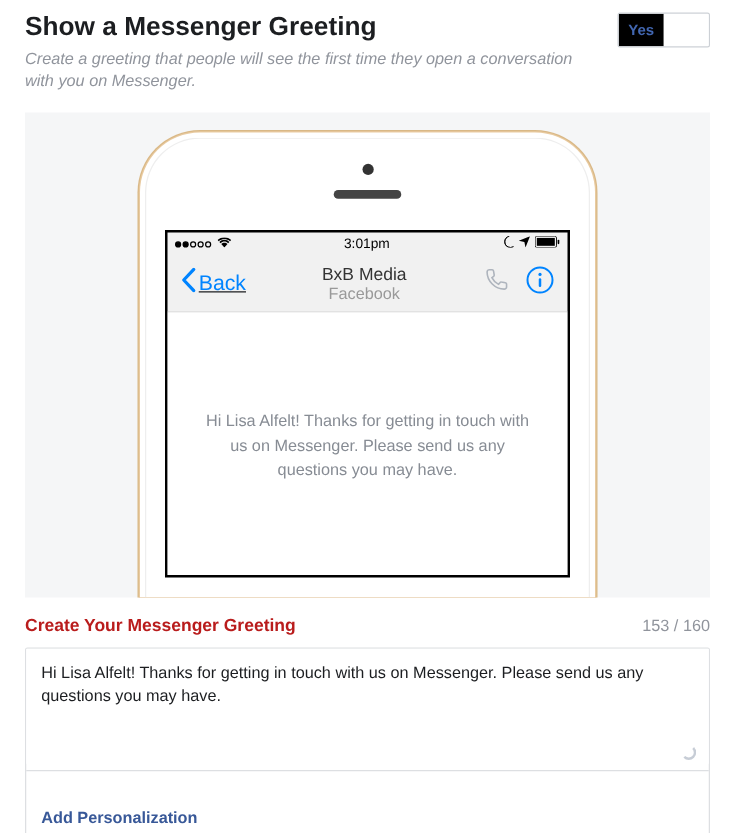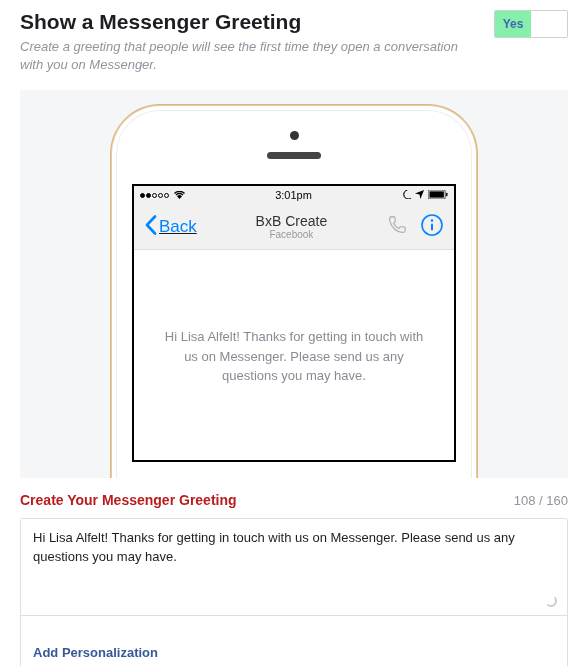--- a/index.html
+++ b/index.html
@@ -15,21 +15,21 @@
   .title { font-size: 21px; font-weight: 600; color: #1c1e21; margin-bottom: 4px; }
   .subtitle { font-size: 13px; color: #90949c; line-height: 1.4; font-style: italic; }
   .toggle {
     display: flex; border: 1px solid #ccd0d5; border-radius: 2px;
     overflow: hidden; flex-shrink: 0;
   }
   .toggle-option {
     width: 36px; height: 26px; display: flex; align-items: center; justify-content: center;
     font-size: 12px; cursor: pointer; background: #fff;
   }
-  .toggle-option.active { background: #86efac; color: #4267b2; font-weight: bold; }
+  .toggle-option.active { background: #000000; color: #4267b2; font-weight: bold; }
   .preview-area {
     background: #f5f6f7; margin-top: 16px; height: 388px;
     position: relative; overflow: hidden;
     display: flex; justify-content: center;
   }
   .phone {
     width: 364px; margin-top: 16px; position: relative;
     background: #fff; border-radius: 48px 48px 0 0;
     box-shadow: 0 0 0 1px #e8caa0, 0 0 0 2px #d9b886;
   }
@@ -61,21 +61,21 @@
   .status-right { display: flex; align-items: center; gap: 4px; }
   .nav-bar {
     height: 46px; display: flex; align-items: center; justify-content: space-between;
     padding: 0 10px; border-bottom: 1px solid #ddd;
   }
   .nav-left { display: flex; align-items: center; cursor: pointer; text-decoration: underline; }
   .back-chevron { color: #0084ff; }
   .back-text { color: #0084ff; font-size: 17px; margin-left: 2px; }
   .nav-center { text-align: center; flex: 1; }
   .nav-title { font-size: 14px; font-weight: 500; color: #333; }
-  .nav-subtitle { font-size: 10px; color: #999; }
+  .nav-subtitle { font-size: 13px; color: #999; }
   .nav-right { display: flex; align-items: center; gap: 12px; }
   .chat-body { background: #fff; height: 212px; display: flex; align-items: center; justify-content: center; padding: 0 26px; }
   .greeting-preview { text-align: center; font-size: 13px; color: #878c94; line-height: 1.5; }
   .editor-section { padding: 14px 0 0 0; }
   .editor-header { display: flex; justify-content: space-between; align-items: baseline; margin-bottom: 10px; }
   .editor-title { font-size: 14px; font-weight: 600; color: #b91c1c; }
   .char-count { font-size: 13px; color: #90949c; }
   .editor-box {
     border: 1px solid #dddfe2; border-radius: 2px;
   }
@@ -157,21 +157,21 @@
         <div class="nav-bar">
           <div class="nav-left">
             <span class="back-chevron">
               <svg width="13" height="20" viewBox="0 0 12 20">
                   <path d="M10.5 1.5 L2.5 10 L10.5 18.5" fill="none" stroke="#0084ff" stroke-width="2.6" stroke-linecap="round" stroke-linejoin="round"></path>
                 </svg>
             </span>
             <span class="back-text">Back</span>
           </div>
           <div class="nav-center">
-            <div class="nav-title">BxB Create</div>
+            <div class="nav-title">BxB Media</div>
             <div class="nav-subtitle">Facebook</div>
           </div>
           <div class="nav-right">
             <span>
               <svg width="22" height="22" viewBox="0 0 24 24">
                   <path d="M6 3 C5 3 4 4 4 5 C4 13 11 20 19 20 C20 20 21 19 21 18 L21 15.5 C21 15 20.6 14.5 20 14.4 L16.5 13.8 C16 13.7 15.5 13.9 15.2 14.3 L14 15.8 C11.5 14.6 9.4 12.5 8.2 10 L9.7 8.8 C10.1 8.5 10.3 8 10.2 7.5 L9.6 4 C9.5 3.4 9 3 8.5 3 Z" fill="none" stroke="#aeb4bd" stroke-width="1.4"></path>
                 </svg>
             </span>
             <span>
               <svg width="24" height="24" viewBox="0 0 24 24">
@@ -185,21 +185,21 @@
         <div class="chat-body">
           <div class="greeting-preview">Hi Lisa Alfelt! Thanks for getting in touch with us on Messenger. Please send us any questions you may have.</div>
         </div>
       </div>
     </div>
   </div>
 
   <div class="editor-section">
     <div class="editor-header">
       <div class="editor-title">Create Your Messenger Greeting</div>
-      <div class="char-count">108 / 160</div>
+      <div class="char-count">153 / 160</div>
     </div>
     <div class="editor-box">
       <div class="editor-textarea-wrap">
         <textarea class="editor-textarea" style="">Hi Lisa Alfelt! Thanks for getting in touch with us on Messenger. Please send us any questions you may have.</textarea>
         <div class="spinner-corner"></div>
       </div>
       <div class="add-personalization">Add Personalization</div>
     </div>
   </div>
 

